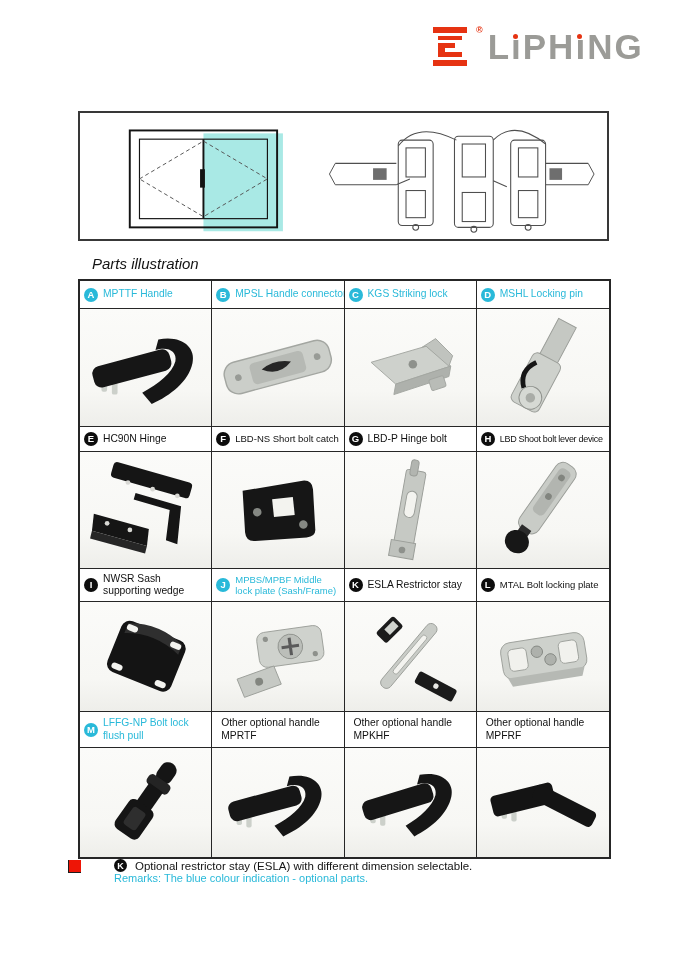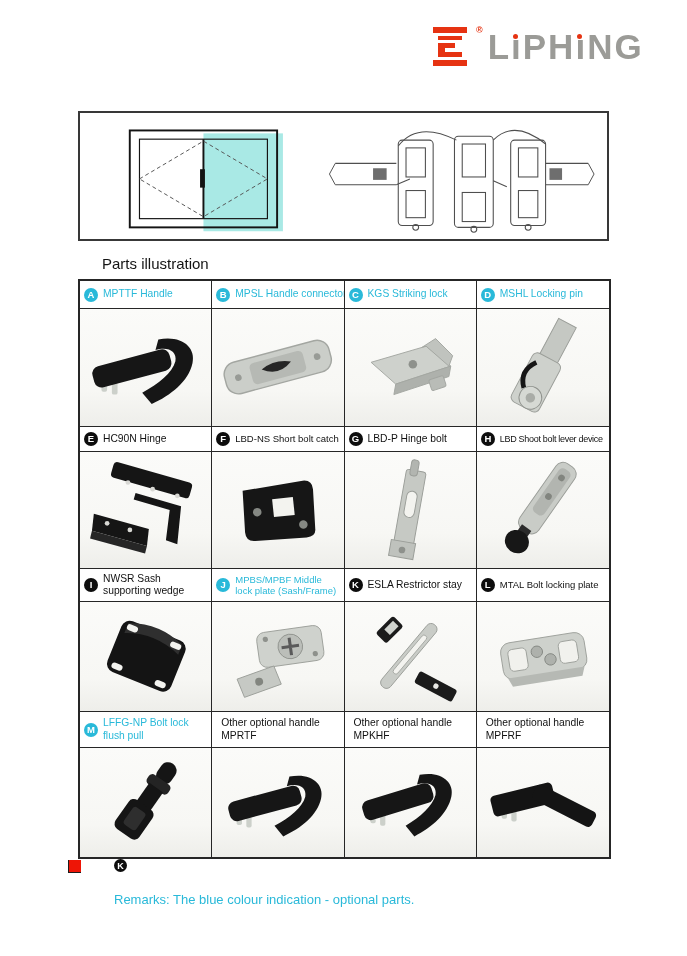--- a/index.html
+++ b/index.html
@@ -15,21 +15,21 @@
   
   .logo{position:absolute;top:24px;left:431px;display:flex;align-items:flex-start;gap:5px;}
   .logo-mark{display:block;}
   .reg{color:var(--red);font-size:9px;font-weight:bold;margin-top:1px;}
   .logo-text{font-size:35px;font-weight:bold;color:var(--logo-gray);letter-spacing:2px;line-height:46px;}
   .bi{position:relative;}
   .bi::after{content:"";position:absolute;left:2px;top:7px;width:5px;height:5px;border-radius:50%;background:var(--red);}
 
   .section-title{position:absolute;font-size:15px;color:#141414;}
   #title-sectional{left:82px;top:84px;}
-  #title-parts{left:102px;top:255px;}
+  #title-parts{left:92px;top:255px;font-style:italic;}
 
   .drawing-box{position:absolute;left:78px;top:111px;width:531px;height:130px;border:2px solid #383838;background:#fff;}
   .drawing-box svg{display:block;width:100%;height:100%;}
 
   
   .parts-table{position:absolute;left:78px;top:279px;width:533px;border:2px solid #262626;display:grid;
     grid-template-columns:repeat(4,1fr);
     grid-template-rows:28px 118px 25px 117px 33px 110px 36px 109px;background:#fff;}
   .pt-cell{border-right:1px solid #262626;border-bottom:1px solid #262626;min-width:0;}
   .pt-cell:nth-child(4n){border-right:none;}
@@ -48,21 +48,21 @@
   .part-img{display:flex;align-items:center;justify-content:center;background:linear-gradient(180deg,#fbfbf9 0%,#f7f7f4 70%,#eeeeea 100%);overflow:hidden;}
   .part-img svg{display:block;}
 
   
   .footnote{position:absolute;left:68px;top:859px;width:545px;}
   .fn-row{display:flex;align-items:flex-start;}
   .fn-swatch{flex:0 0 auto;width:13px;height:13px;background:#ee1506;border-left:1px solid #1c1c1c;border-bottom:1px solid #1c1c1c;margin-top:1px;}
   .fn-body{margin-left:33px;}
   .fn-line1{display:flex;align-items:center;gap:8px;font-size:11.5px;color:#141414;}
   .fn-badge{flex:0 0 auto;width:13px;height:13px;border-radius:50%;background:#0d0d0d;color:#fff;font-size:9px;font-weight:bold;display:flex;align-items:center;justify-content:center;}
-  .fn-remarks{margin-top:20px;font-size:13px;color:var(--cyan);}
+  .fn-remarks{margin-top:0;font-size:11px;color:var(--cyan);}
 </style>
 </head>
 <body>
 
 <div class="page">
 
   <div class="logo">
     <svg class="logo-mark" width="40" height="46" viewBox="0 0 40 46">
       <g fill="var(--red)">
         <rect x="2" y="3" width="34" height="6"></rect>
@@ -371,19 +371,20 @@
       </svg>
     </div>
   </div>
 
   <div class="footnote">
     <div class="fn-row">
       <span class="fn-swatch"></span>
       <div class="fn-body">
         <div class="fn-line1">
           <span class="fn-badge">K</span>
+          <span>Optional restrictor stay (ESLA) with different dimension selectable.</span>
         </div>
         <div class="fn-remarks">Remarks: The blue colour indication - optional parts.</div>
       </div>
     </div>
   </div>
 
 </div>
 
 </body></html>

